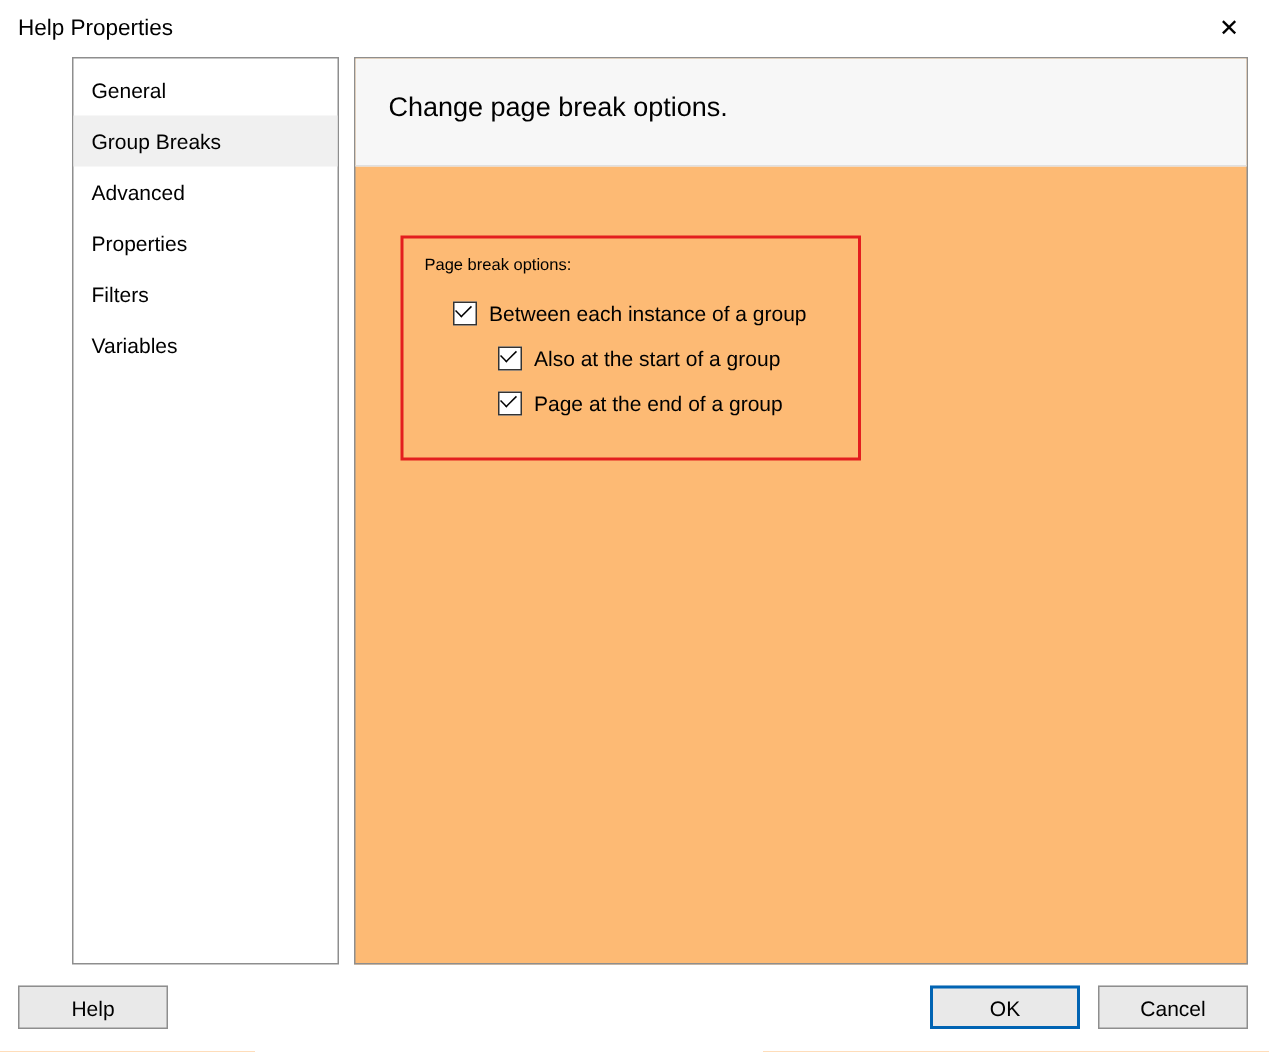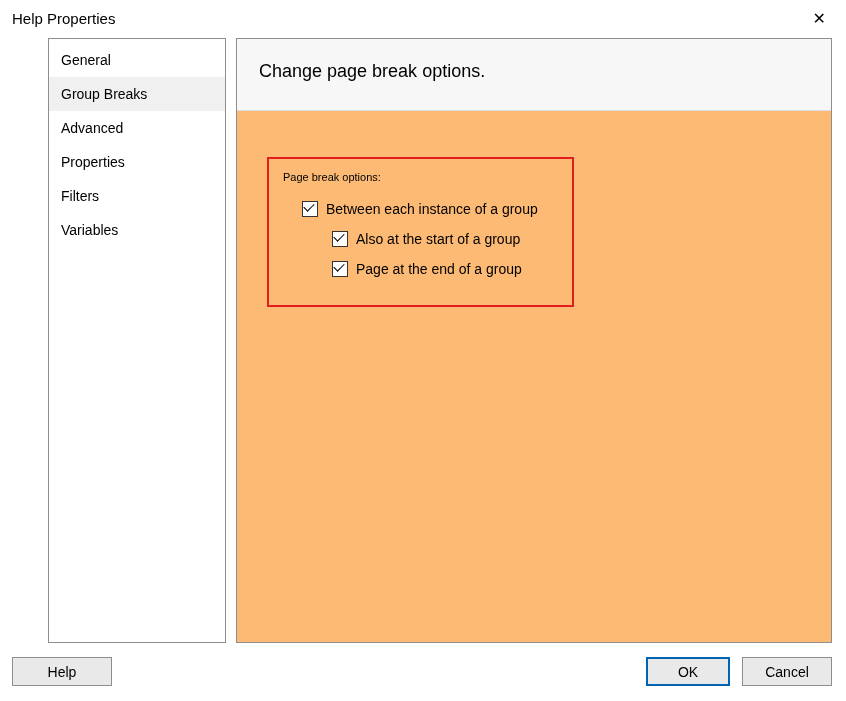--- a/index.html
+++ b/index.html
@@ -136,26 +136,26 @@
       cursor: pointer;
       display: flex;
       align-items: center;
       justify-content: center;
     }
     .btn-help {
       width: 100px;
     }
     .spacer { flex: 1; }
     .btn-ok {
-      width: 84px;
+      width: 100px;
       border: 2px solid #0164b3;
       margin-right: 12px;
     }
     .btn-cancel {
-      width: 90px;
+      width: 100px;
     }
   </style>
 </head>
 <body>
 
 <div class="titlebar">
   <span class="title">Help Properties</span>
   <span class="close-btn">✕</span>
 </div>
 

